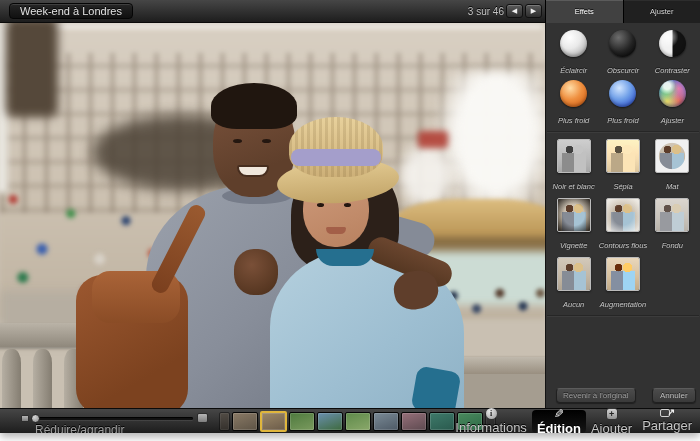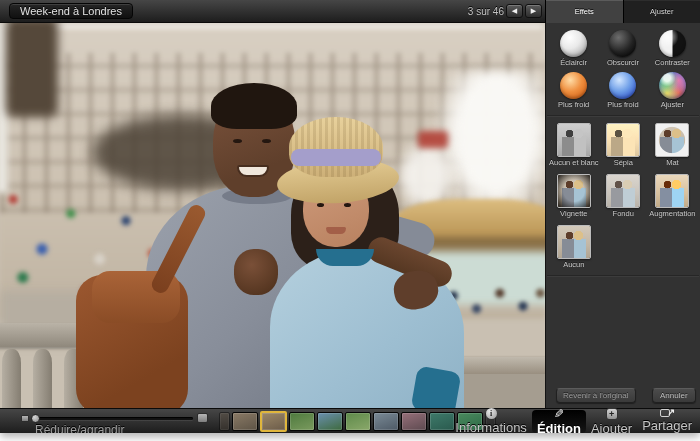--- a/index.html
+++ b/index.html
@@ -135,21 +135,21 @@
       linear-gradient(90deg,#f1f1f1 0 49%,#121212 51% 100%);}
   .sp-warm{background:radial-gradient(circle at 38% 30%,#ffdca6 0%,var(--sphere-warm,#ef9040) 45%,#d96a1e 78%,#b04a10 100%);}
   .sp-cool{background:radial-gradient(circle at 38% 30%,#d2e6ff 0%,#6f9fe8 45%,var(--sphere-cool,#3a5fd0) 78%,#28409c 100%);}
   .sp-sat{background:
       radial-gradient(circle at 30% 22%,rgba(255,255,255,.85) 0 12%,rgba(255,255,255,0) 30%),
       radial-gradient(circle at 28% 35%,rgba(110,220,120,.9),rgba(110,220,120,0) 48%),
       radial-gradient(circle at 72% 32%,rgba(244,120,170,.9),rgba(244,120,170,0) 48%),
       radial-gradient(circle at 30% 78%,rgba(250,230,90,.9),rgba(250,230,90,0) 48%),
       radial-gradient(circle at 72% 76%,rgba(250,90,70,.85),rgba(250,90,70,0) 50%),
       radial-gradient(circle at 50% 50%,#6a9fe8,#3a58c0);}
-  .sphere-label,.fx-label{margin-top:1px;font-size:7.5px;color:#c8c8c8;text-shadow:0 -1px 0 rgba(0,0,0,.6);white-space:nowrap;}
+  .sphere-label,.fx-label{margin-top:9px;font-size:7.5px;color:#c8c8c8;text-shadow:0 -1px 0 rgba(0,0,0,.6);white-space:nowrap;font-style:italic;}
   .divider{height:2px;margin:6px 1px 0 1px;border-top:1px solid #262626;border-bottom:1px solid #3c3c3c;}
   .fx-grid{display:grid;grid-template-columns:repeat(3,1fr);row-gap:7px;padding:6px 3px 0 3px;}
   .fx-cell{display:flex;flex-direction:column;align-items:center;}
   .fx{position:relative;width:34px;height:34px;border:1px solid #bcbcbc;border-radius:2px;overflow:hidden;
     box-shadow:0 1px 2px rgba(0,0,0,.5);}
   .fx::after{content:'';position:absolute;inset:0;}
   .fx-img{width:100%;height:100%;
     background-image:
       radial-gradient(circle at 64% 30%,#dcc089 0 15%,rgba(220,192,137,0) 16%),
       radial-gradient(circle at 36% 30%,#5d3d2a 0 12%,rgba(93,61,42,0) 13%),
@@ -305,57 +305,63 @@
         </div>
       </div>
 
       <div class="divider"></div>
 
       <div class="fx-grid">
         <div class="fx-cell">
           <div class="fx fx-bw">
               <div class="fx-img"></div>
             </div>
-          <div class="fx-label">Aucun et blanc</div>
+          <div class="fx-label">Noir et blanc</div>
         </div>
         <div class="fx-cell">
           <div class="fx fx-sepia">
               <div class="fx-img"></div>
             </div>
           <div class="fx-label">Sépia</div>
         </div>
         <div class="fx-cell">
           <div class="fx fx-matte">
               <div class="fx-img"></div>
             </div>
           <div class="fx-label">Mat</div>
         </div>
         <div class="fx-cell">
           <div class="fx fx-vignette">
               <div class="fx-img"></div>
             </div>
           <div class="fx-label">Vignette</div>
         </div>
         <div class="fx-cell">
+          <div class="fx fx-edgeblur">
+              <div class="fx-img"></div>
+            </div>
+          <div class="fx-label">Contours flous</div>
+        </div>
+        <div class="fx-cell">
           <div class="fx fx-fade">
               <div class="fx-img"></div>
             </div>
           <div class="fx-label">Fondu</div>
         </div>
         <div class="fx-cell">
+          <div class="fx fx-none">
+              <div class="fx-img"></div>
+            </div>
+          <div class="fx-label">Aucun</div>
+        </div>
+        <div class="fx-cell">
           <div class="fx fx-boost">
               <div class="fx-img"></div>
             </div>
           <div class="fx-label">Augmentation</div>
-        </div>
-        <div class="fx-cell">
-          <div class="fx fx-none">
-              <div class="fx-img"></div>
-            </div>
-          <div class="fx-label">Aucun</div>
         </div>
       </div>
 
       <div class="divider"></div>
 
       <div class="panel-buttons">
         <div class="pbtn revert">Revenir à l'original</div>
         <div class="pbtn cancel">Annuler</div>
       </div>
     </div>

